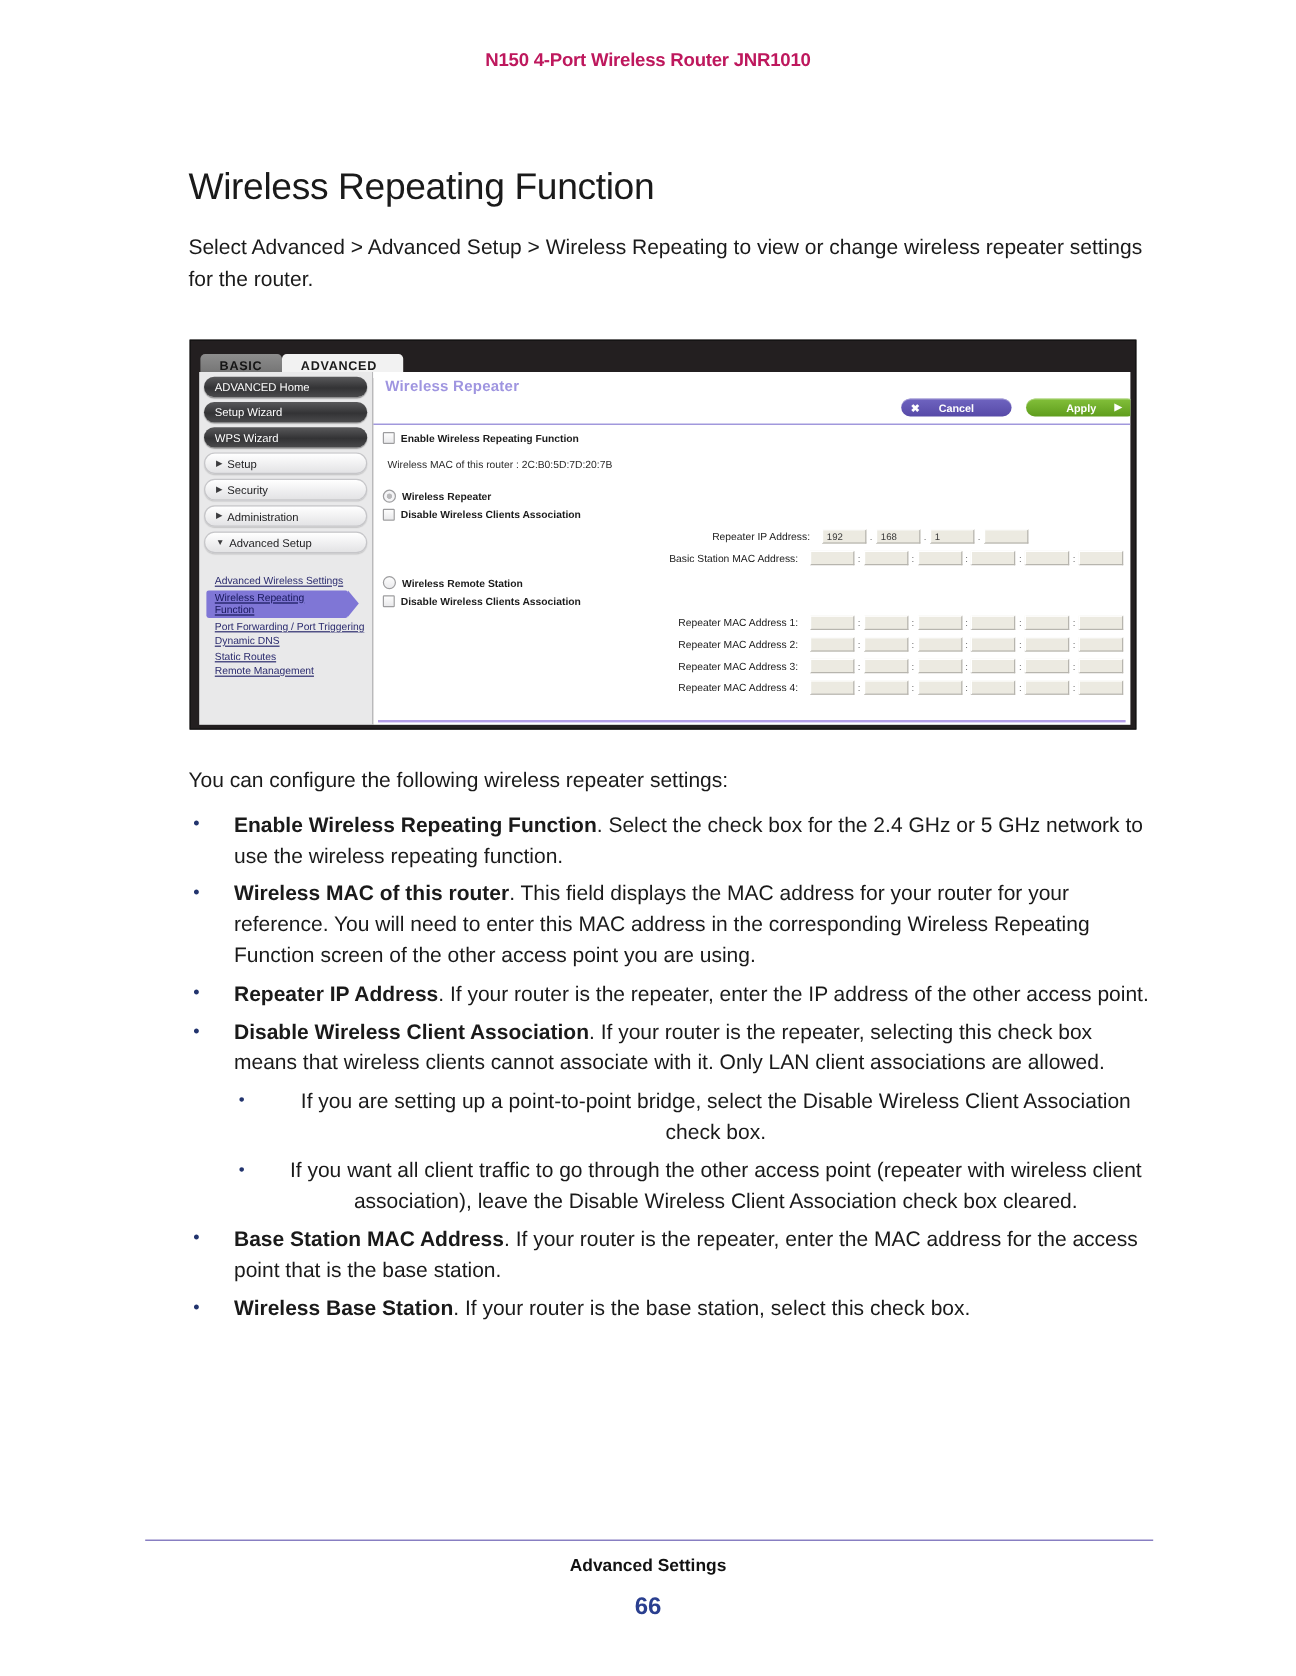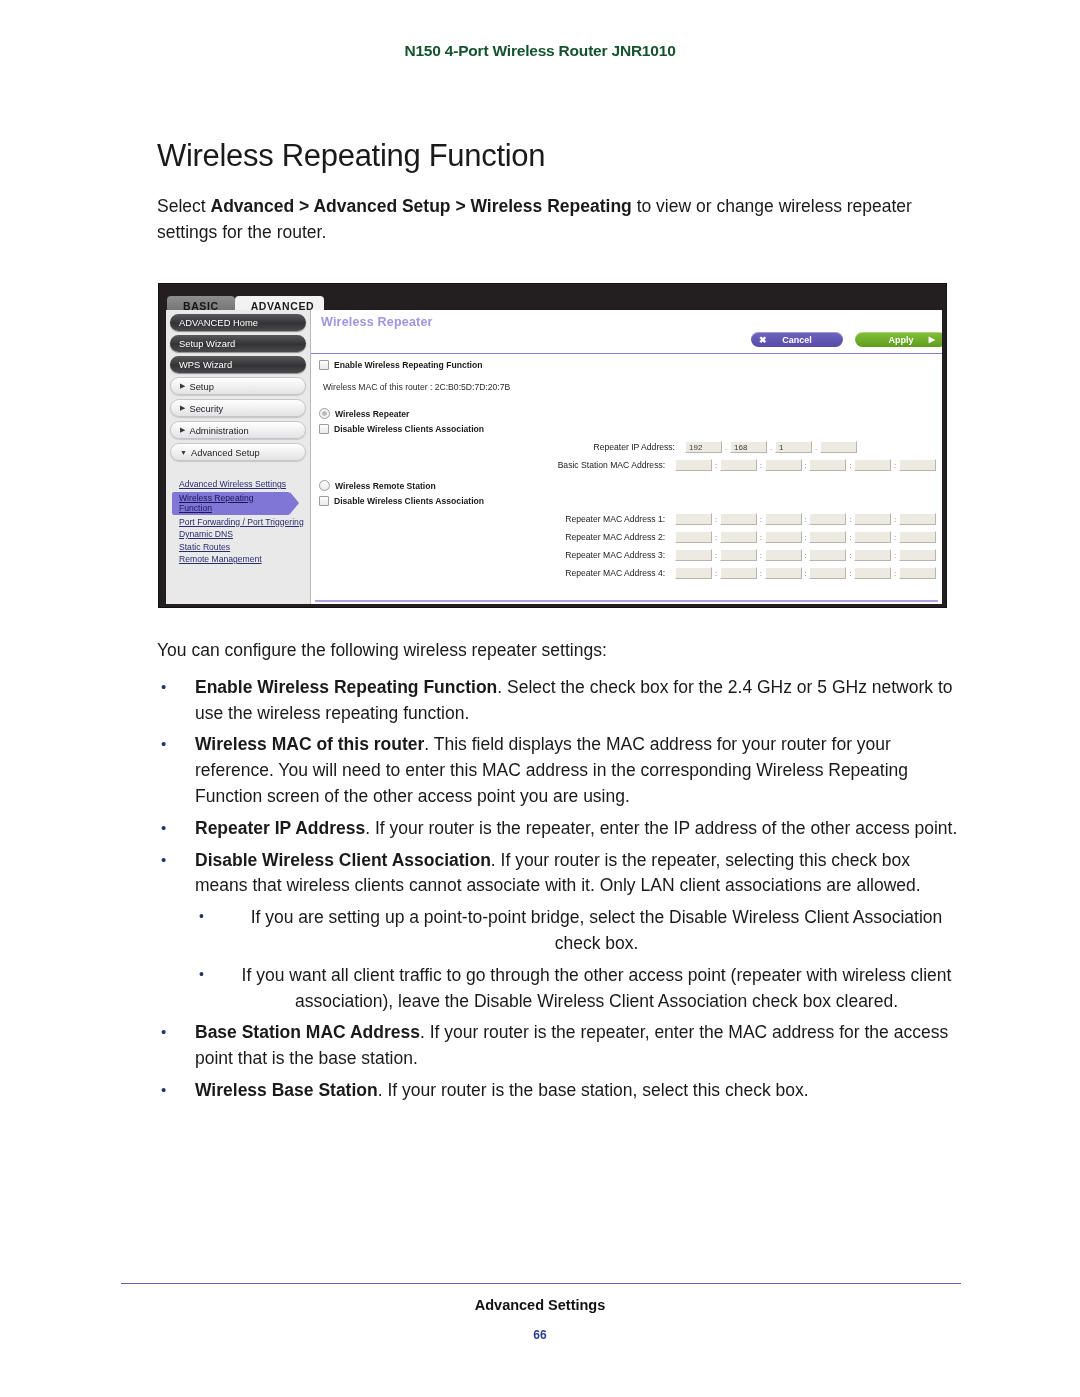--- a/index.html
+++ b/index.html
@@ -19,21 +19,21 @@
   
   .running-header {
     position: absolute;
     top: 42px;
     left: 0;
     width: 1080px;
     text-align: center;
     font-size: 15.5px;
     font-weight: bold;
     letter-spacing: -0.2px;
-    color: #14532d;
+    color: #be185d;
   }
 
   
   .page-title {
     position: absolute;
     top: 138px;
     left: 157px;
     font-size: 31px;
     font-weight: normal;
     letter-spacing: -0.3px;
@@ -43,21 +43,21 @@
   
   .intro {
     position: absolute;
     top: 193px;
     left: 157px;
     width: 800px;
     font-size: 17.5px;
     line-height: 26px;
     color: #1a1a1a;
   }
-  .intro b { font-weight: bold; }
+  .intro b { font-weight: normal; }
 
   
   .shot {
     position: absolute;
     top: 283px;
     left: 158px;
     width: 789px;
     height: 325px;
     background: #231f20;
     border: 1px solid #111;
@@ -65,38 +65,38 @@
     overflow: hidden;
   }
 
   
   .tabs {
     position: absolute;
     top: 11px;
     left: 8px;
     height: 21px;
     display: flex;
-    align-items: center;
+    align-items: flex-start;
   }
   .tab {
     font-size: 10.5px;
     font-weight: bold;
     letter-spacing: 0.6px;
     padding: 3px 16px 3px 16px;
     border-radius: 4px 4px 0 0;
     line-height: 14px;
   }
   .tab.inactive {
     background: linear-gradient(#8d8d8d, #6e6e6e);
     color: #151515;
   }
   .tab.active {
     background: #f2f2f2;
     color: #1b1b1b;
-    padding-right: 10px;
+    padding-right: 22px;
   }
 
   
   .nav {
     position: absolute;
     top: 26px;
     left: 7px;
     width: 145px;
     bottom: 3px;
     background: #e9e9ea;
@@ -350,21 +350,21 @@
     font-size: 14.5px;
     font-weight: bold;
     color: #111;
   }
   .footer-page {
     position: absolute;
     top: 1328px;
     left: 0;
     width: 1080px;
     text-align: center;
-    font-size: 12px;
+    font-size: 20px;
     font-weight: bold;
     color: #2a3f8f;
   }
 </style>
 </head>
 <body>
 
 <div class="running-header">N150 4-Port Wireless Router JNR1010</div>
 
 <div class="page-title">Wireless Repeating Function</div>

